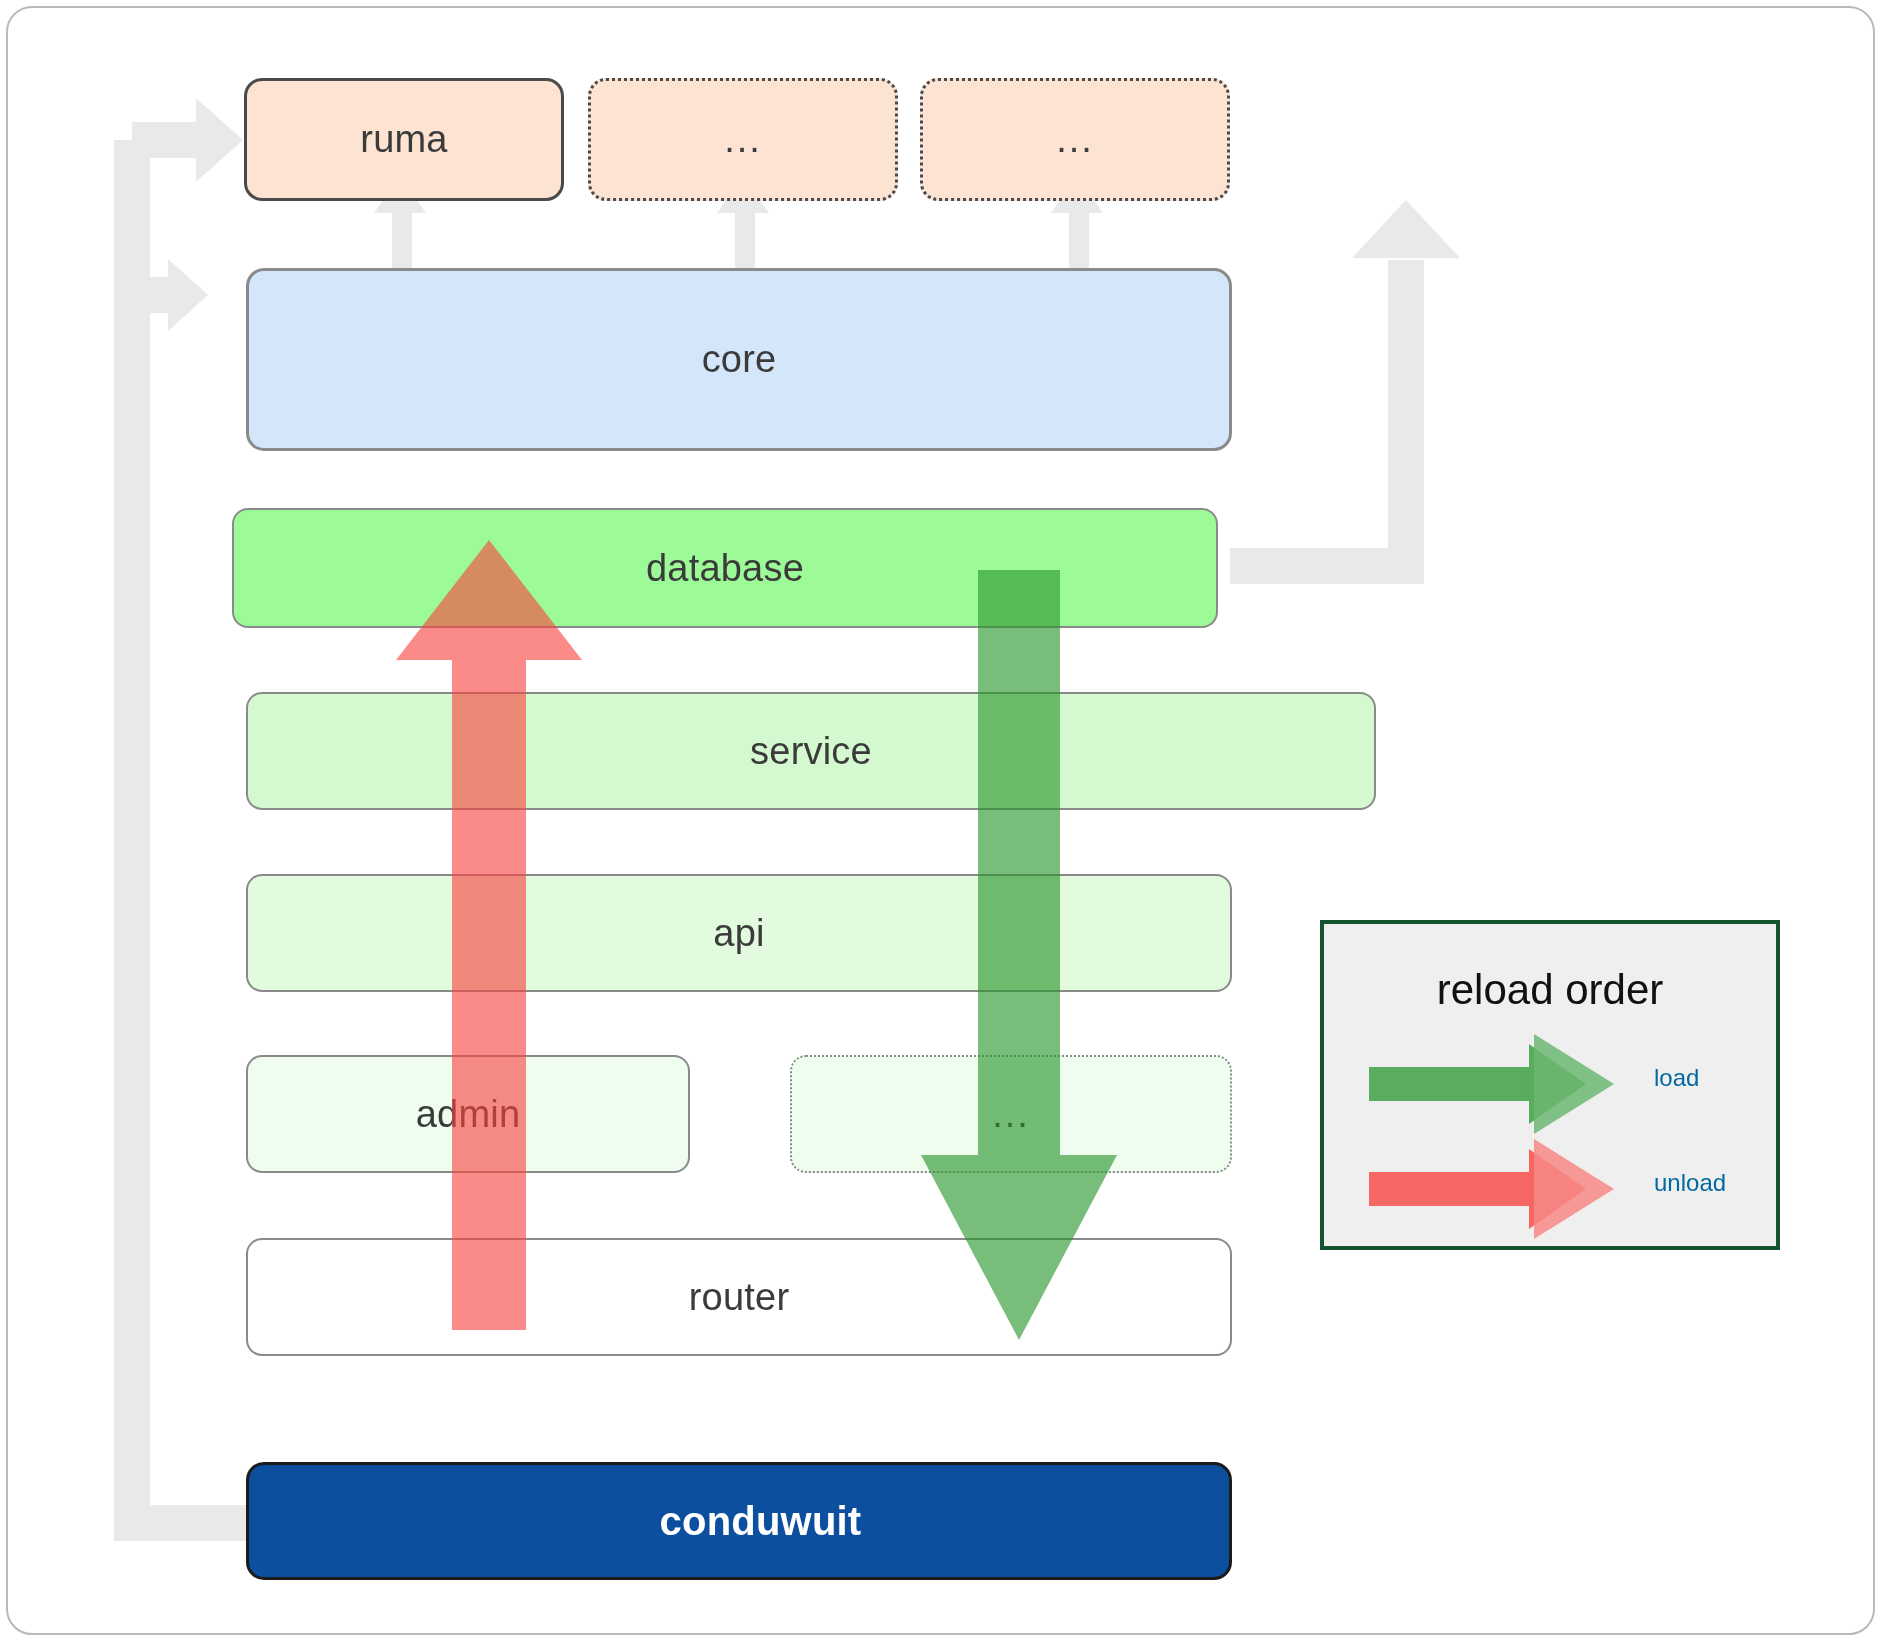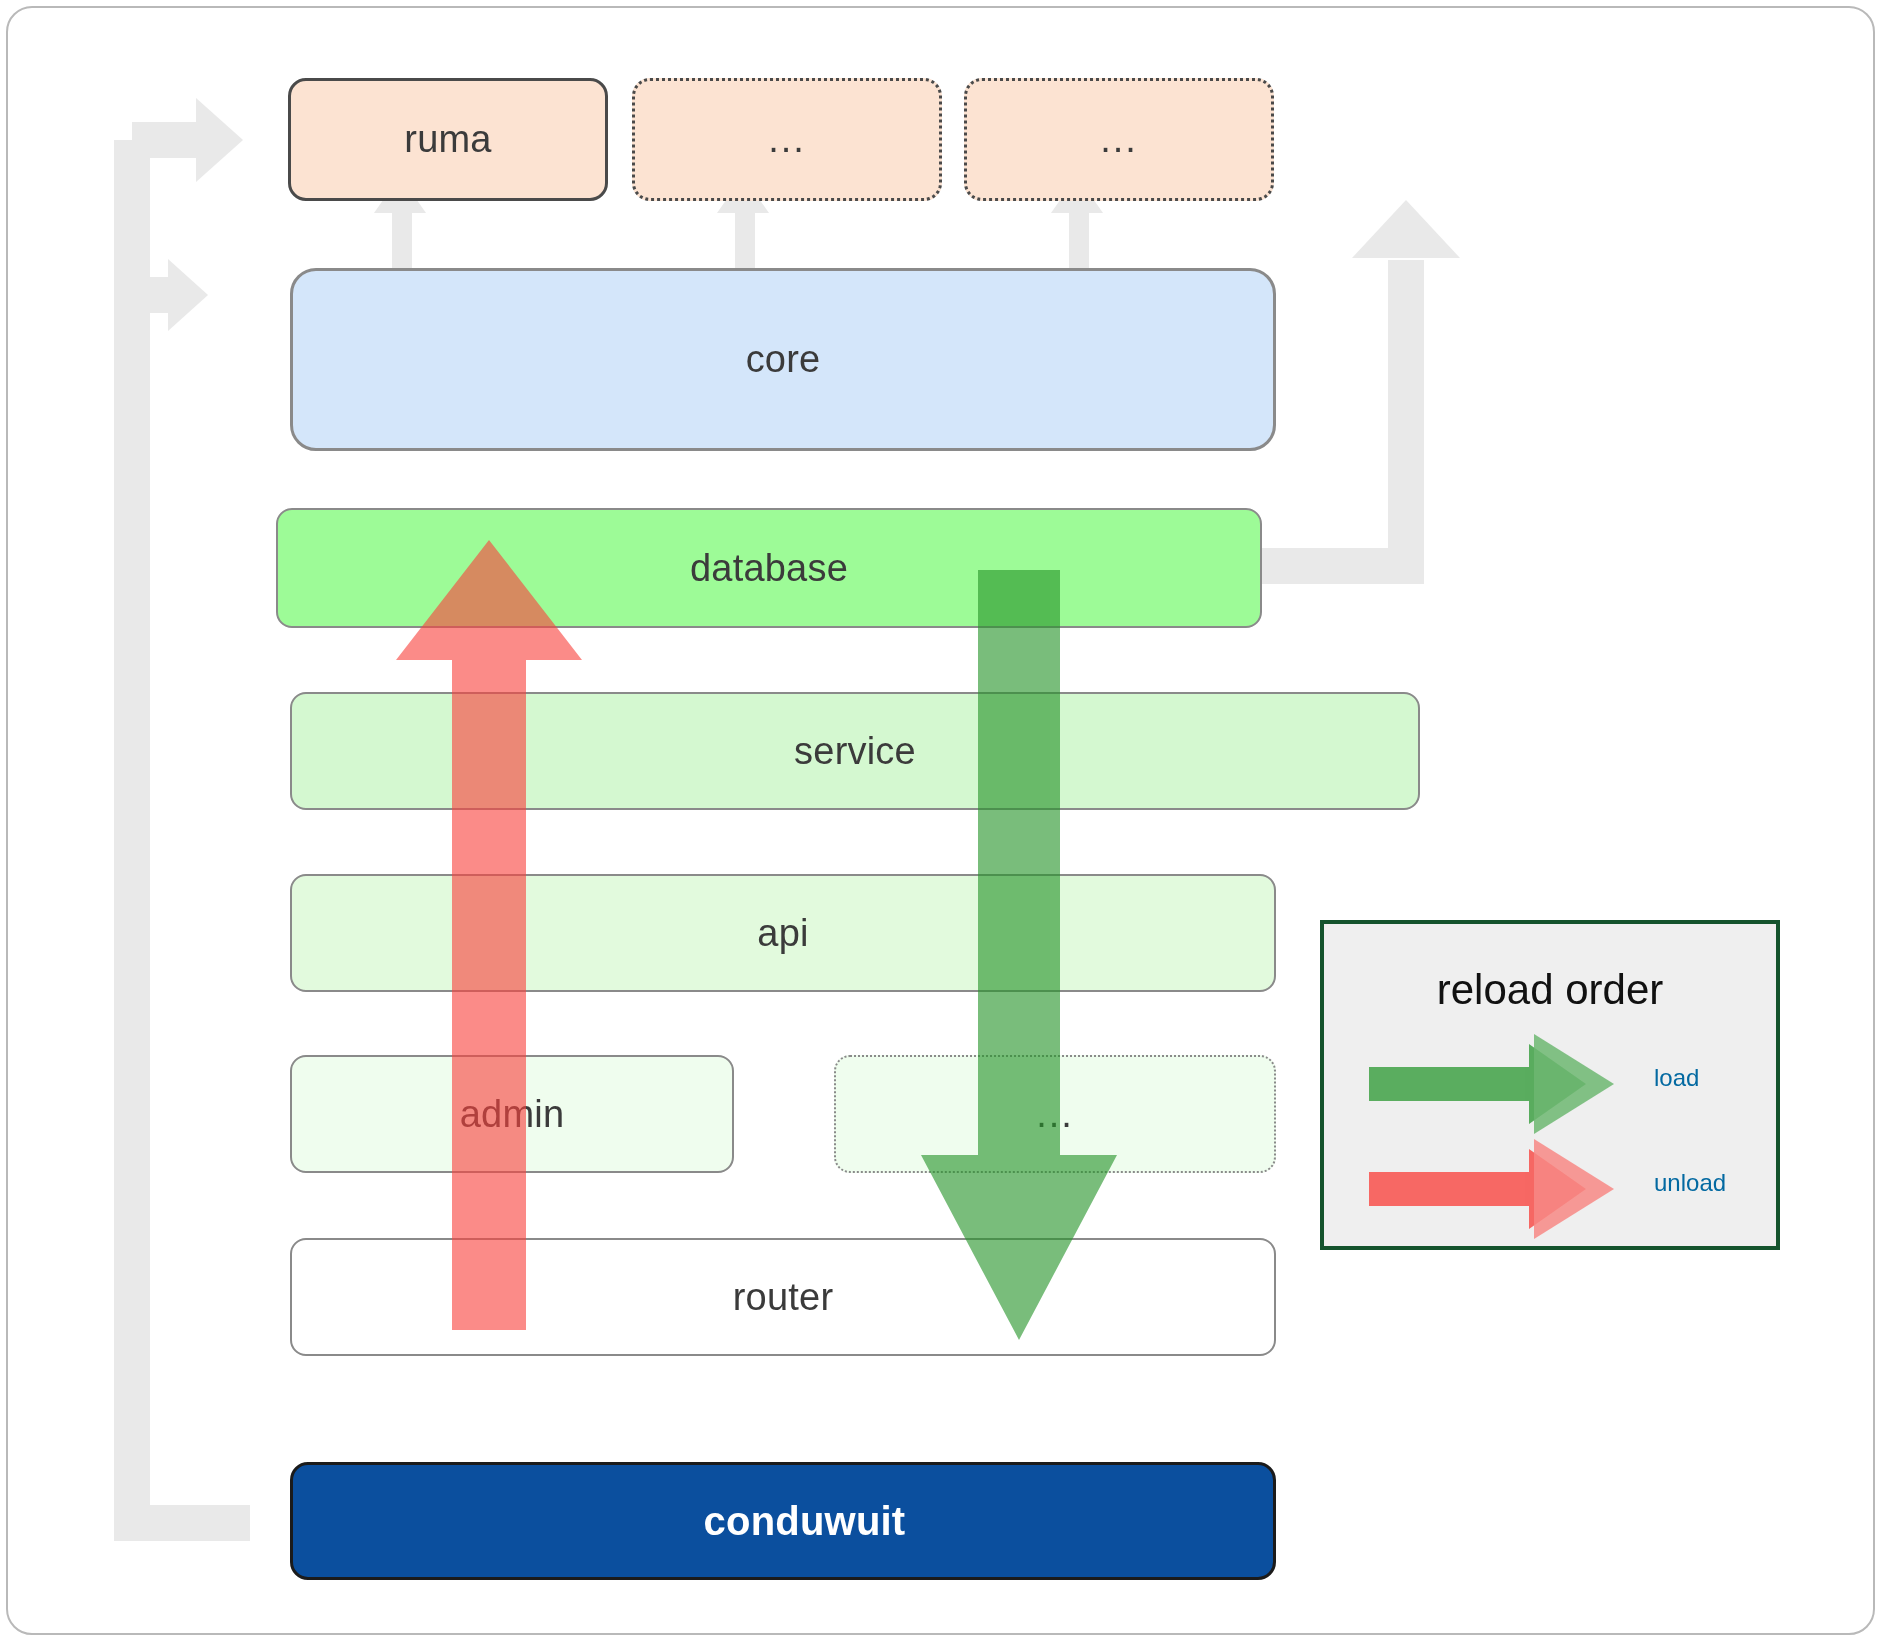--- a/index.html
+++ b/index.html
@@ -32,36 +32,35 @@
     position: absolute;
     box-sizing: border-box;
     display: flex;
     align-items: center;
     justify-content: center;
     border-radius: 14px;
     font-size: 38px;
     color: #3b3b3b;
     letter-spacing: 0.2px;
     z-index: 5;
-    margin-left: 44px;
   }
   .node.dep {
     background: #fce3d2;
     border: 3px solid #4a4a4a;
     border-radius: 18px;
   }
   .node.dep-dotted {
     background: #fce3d2;
     border: 3px dotted #4a4a4a;
     border-radius: 18px;
   }
   .node.core {
     background: #d4e6fa;
     border: 3px solid #8a8a8a;
-    border-radius: 26px;
+    border-radius: 18px;
     text-align: right;
   }
   .node.lvl {
     border: 2px solid #8a8a8a;
     border-radius: 16px;
   }
   .node.lvl-dotted {
     border: 2px dotted #8a8a8a;
     border-radius: 16px;
   }

